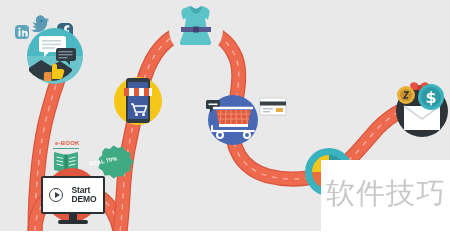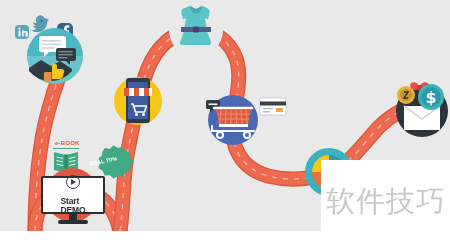--- a/index.html
+++ b/index.html
@@ -37,21 +37,20 @@
     box-sizing: border-box;
     display: flex;
     align-items: center;
     justify-content: center;
     z-index: 40;
   }
   .demo-inner {
     display: flex;
     align-items: center;
     gap: 8px;
-    flex-direction: column;
   }
   .play-circle {
     width: 12px;
     height: 12px;
     border-radius: 50%;
     border: 1.4px solid #3b4145;
     display: flex;
     align-items: center;
     justify-content: center;
     flex: 0 0 auto;
@@ -124,21 +123,20 @@
     position: absolute;
     left: 326px;
     top: 177px;
     font-size: 29px;
     line-height: 32px;
     color: #c8c8c8;
     letter-spacing: 1px;
     font-family: "DejaVu Sans", sans-serif;
     z-index: 61;
     white-space: nowrap;
-    margin-top: 8px;
   }
   .deal-text {
     position: absolute;
     left: 89px;
     top: 158px;
     font-size: 5.4px;
     font-weight: 700;
     color: #ffffff;
     transform: rotate(-11deg);
     z-index: 31;

